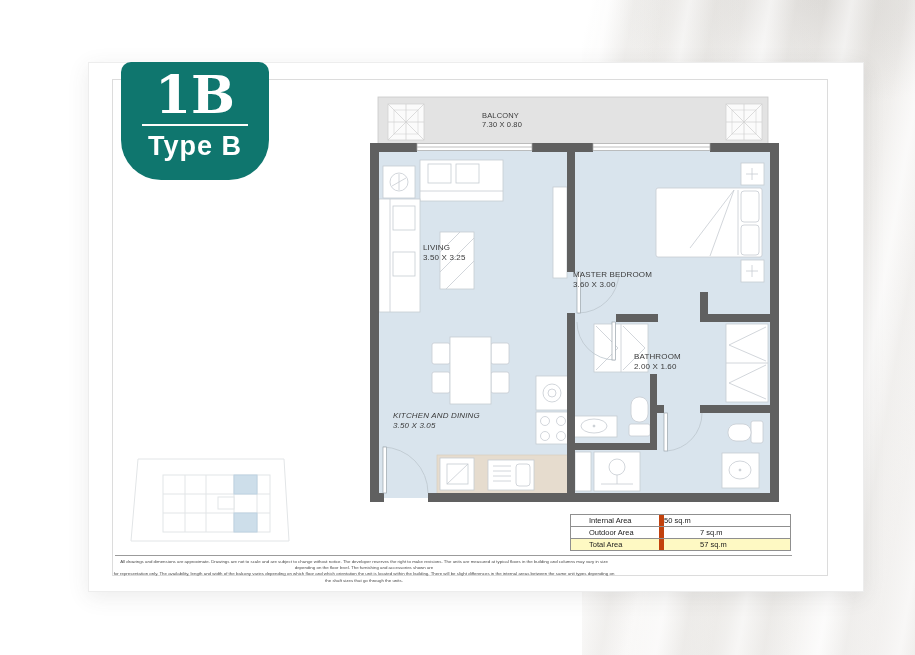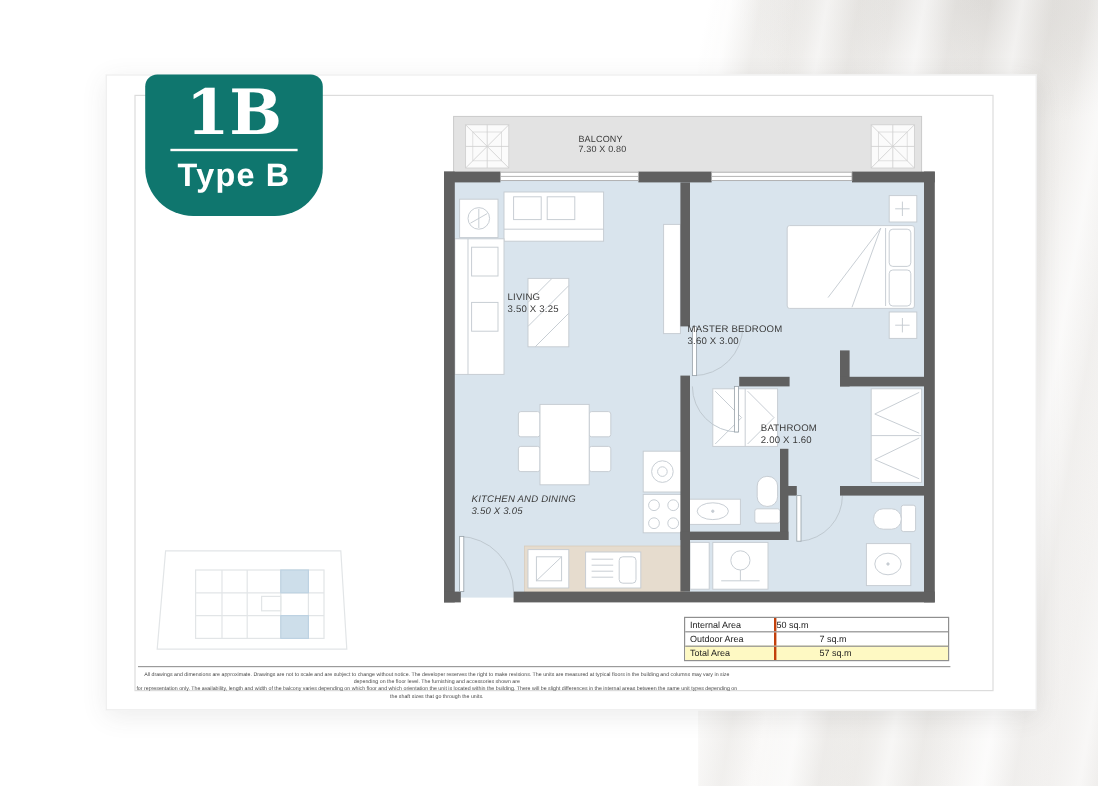--- a/index.html
+++ b/index.html
@@ -29,21 +29,21 @@
 
   svg.plan{position:absolute;left:0;top:0;}
 
   .room-label{position:absolute;color:#3a3a3a;font-size:8px;line-height:10px;letter-spacing:.15px;}
   .room-label .dims{display:block;}
 
   
   .area-table{position:absolute;left:570px;top:514px;width:219px;border:1px solid #8f8f8f;font-size:7.5px;color:#1c1c1c;background:#fff;}
   .ar{display:flex;height:11px;align-items:center;}
   .ar + .ar{border-top:1px solid #8f8f8f;gap:36px;}
-  .ar .lbl{width:70px;border-right:2px solid #c2410c;padding-left:4px;height:100%;display:flex;align-items:center;}
+  .ar .lbl{width:70px;border-right:5px solid #c2410c;padding-left:4px;height:100%;display:flex;align-items:center;margin-left:14px;}
   .ar .val{flex:1;padding-right:4px;}
   .ar.total{background:#fef9c3;}
 
   .rule{position:absolute;left:115px;top:555px;width:677px;height:1px;background:#9b9b9b;}
   .disclaimer{position:absolute;left:113px;top:559px;width:502px;text-align:center;
               font-size:4.4px;line-height:6.2px;color:#4a4a4a;}
 </style>
 </head>
 <body>
 

